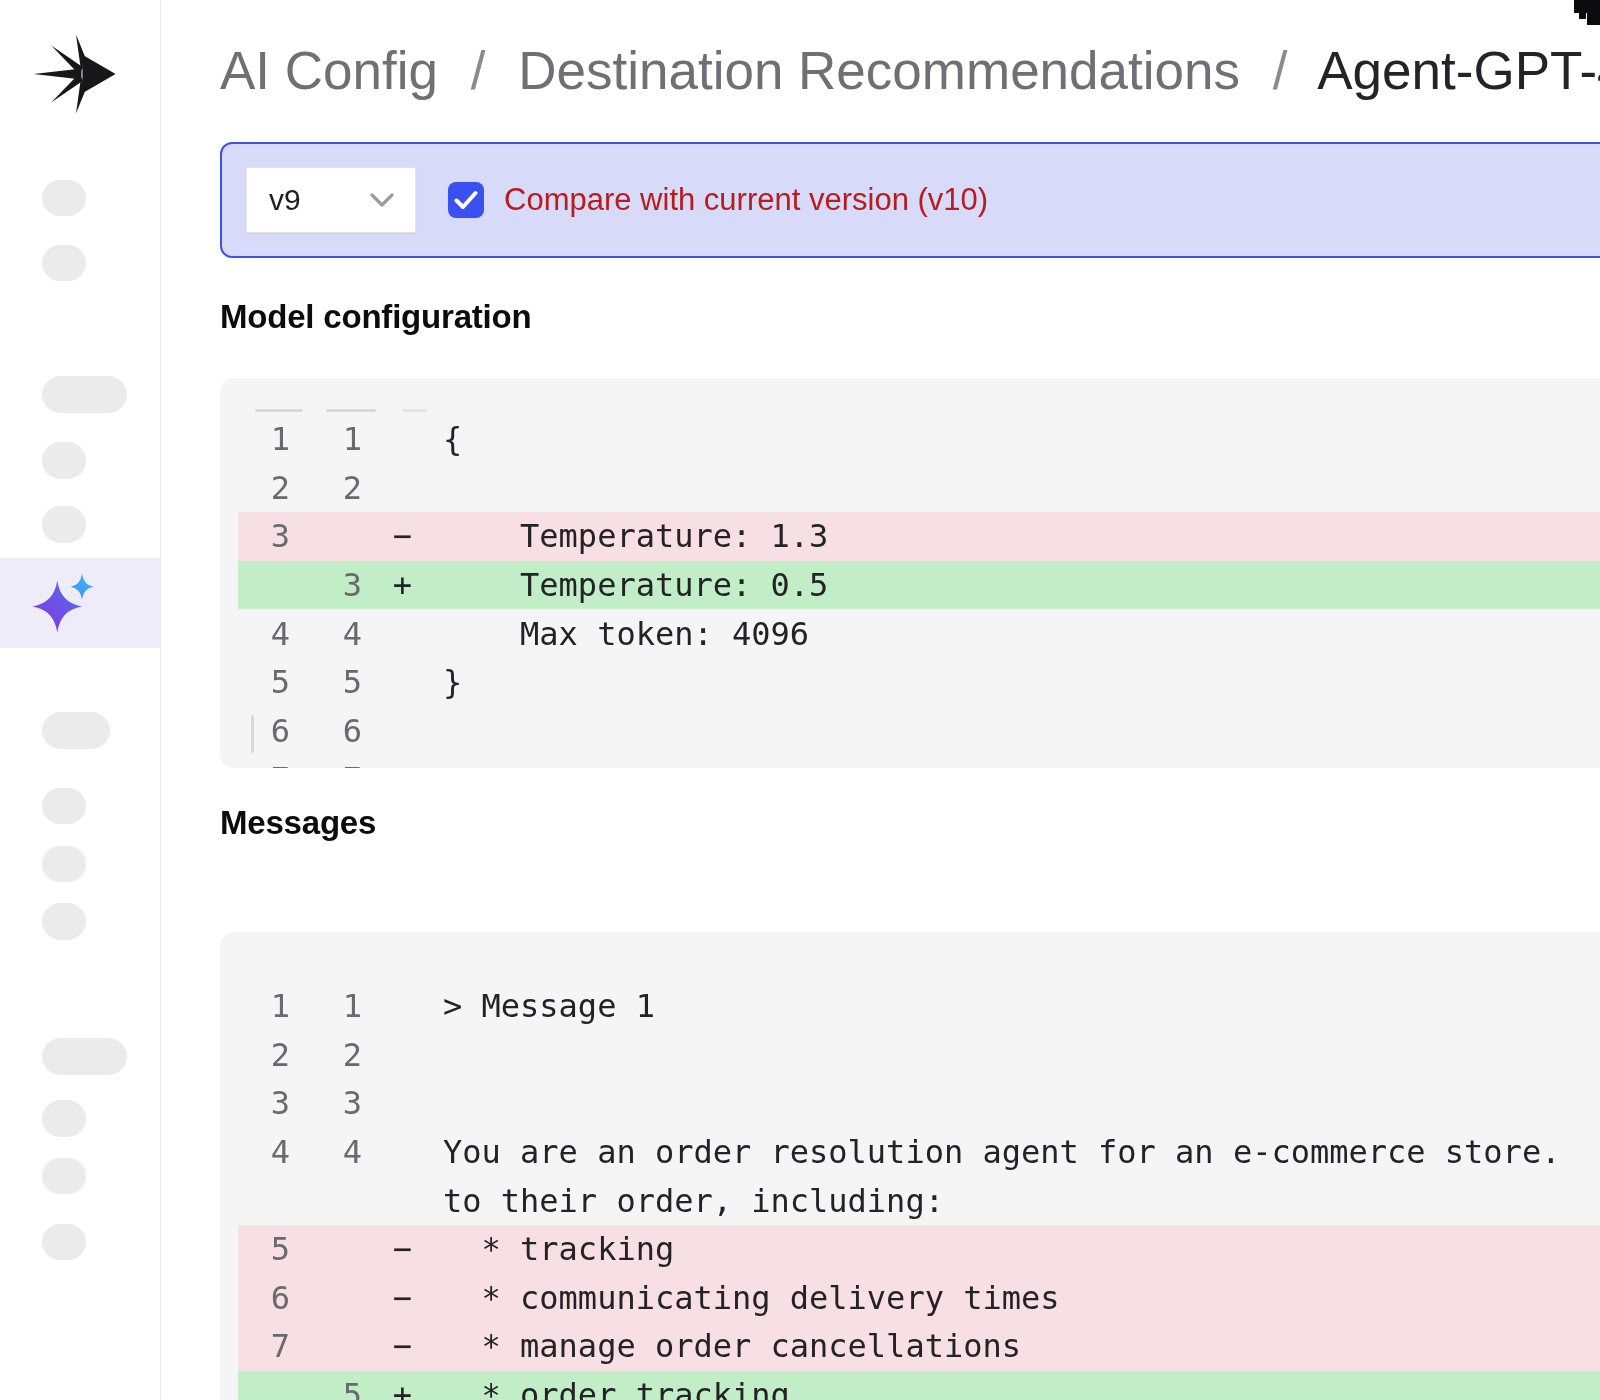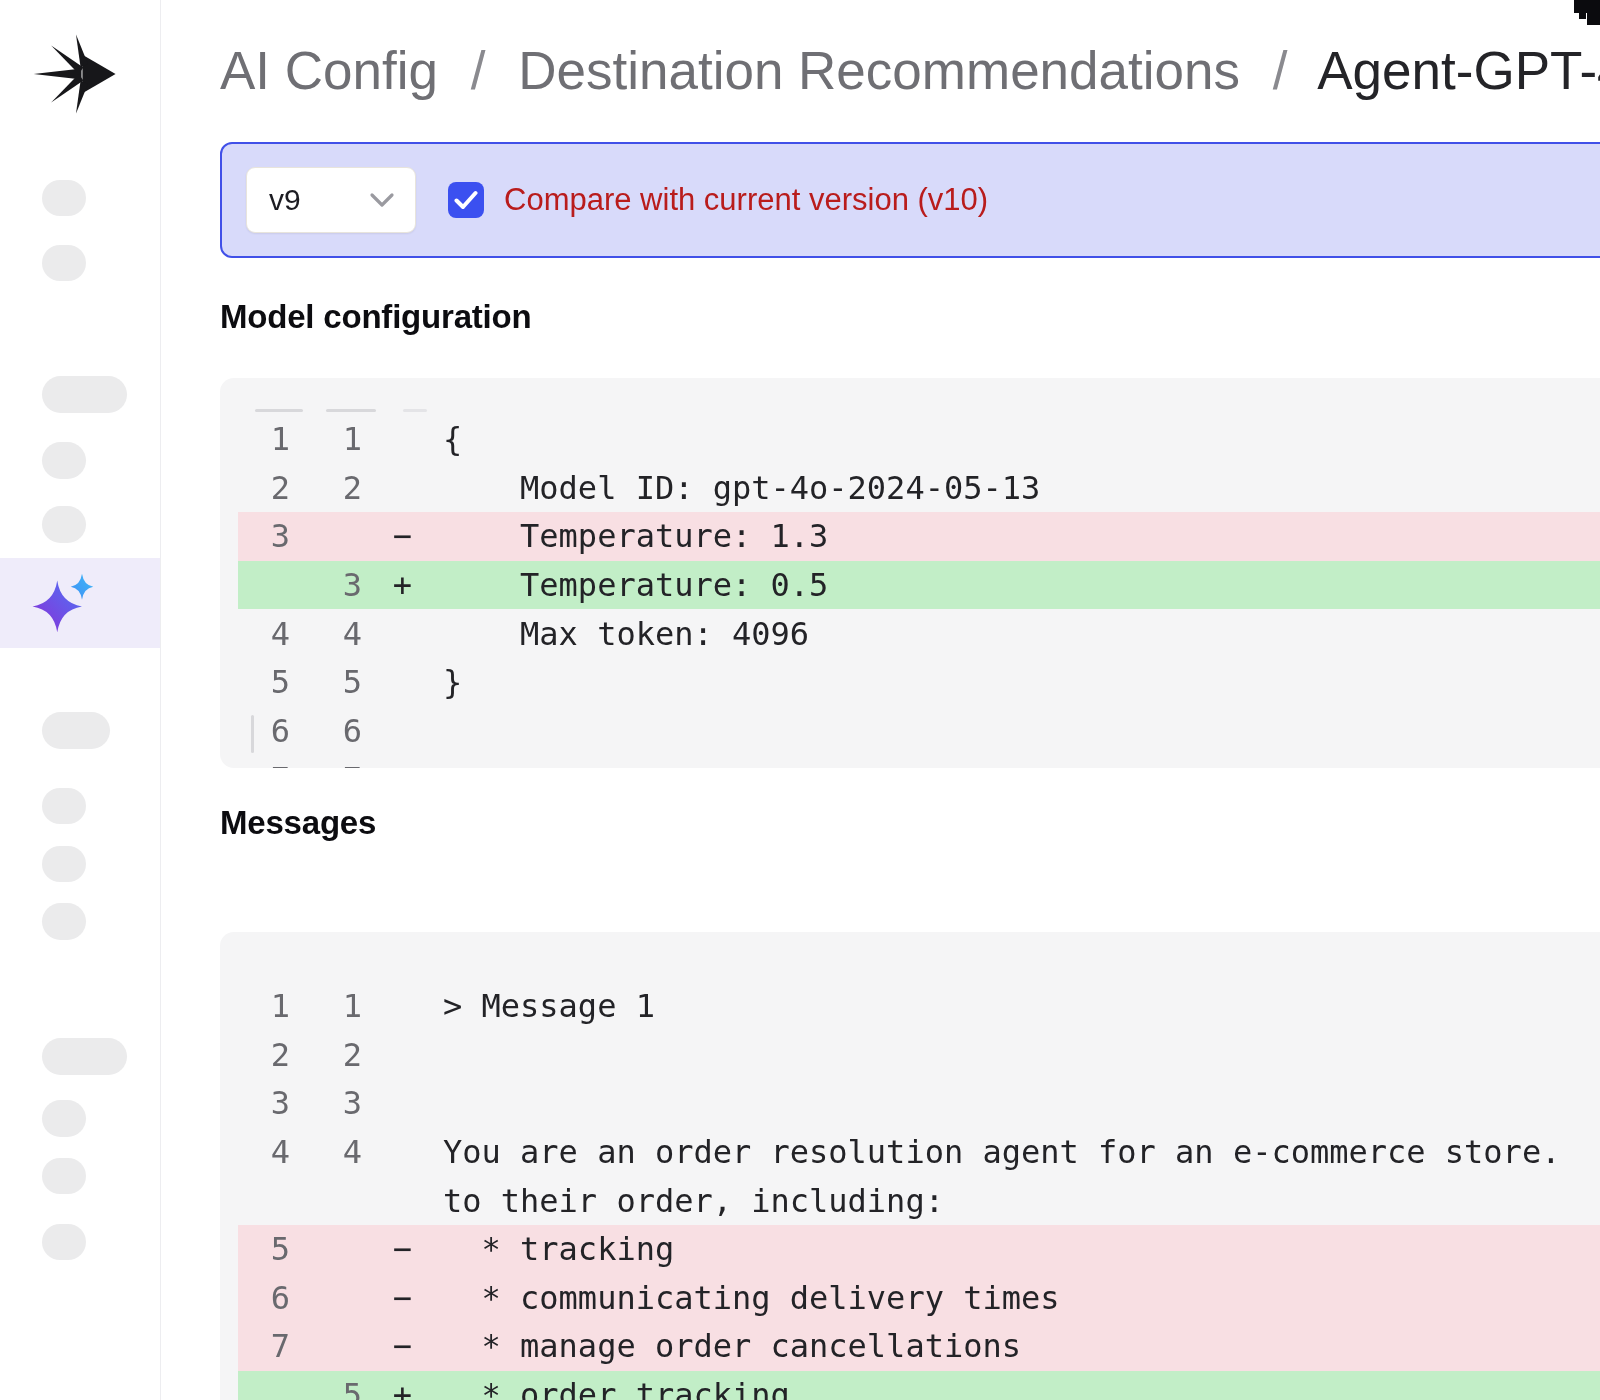--- a/index.html
+++ b/index.html
@@ -22,21 +22,21 @@
   .breadcrumb .sep{margin:0 18px;color:#8a8a8f;}
   .crumb{color:#6f6f74;}
   .crumb.current{color:#242428;}
   .version-bar{
     position:absolute;left:220px;top:142px;width:1400px;height:112px;
     background:#d8dafa;border:2px solid #4150e8;border-radius:12px;
     display:flex;align-items:center;
   }
   .version-select{
     margin-left:24px;width:168px;height:64px;background:#ffffff;
-    border:1px solid #e8e4dc;border-radius:9px;box-shadow:0 1px 2px rgba(0,0,0,.07);
+    border:1px solid #e8e4dc;border-radius:2px;box-shadow:0 1px 2px rgba(0,0,0,.07);
     display:flex;align-items:center;cursor:pointer;
   }
   .version-select .val{margin-left:22px;font-size:30px;color:#1c1c22;flex:1;}
   .version-select .chev{margin-right:20px;display:flex;}
   .cmp-check{
     margin-left:32px;width:36px;height:36px;border-radius:8px;background:#3b50f0;
     display:flex;align-items:center;justify-content:center;cursor:pointer;flex:none;
   }
   .cmp-label{margin-left:20px;font-size:31px;color:#b91c1c;}
   .section-title{position:absolute;left:220px;font-size:33px;font-weight:700;color:#0c0c10;letter-spacing:-.2px;}
@@ -156,21 +156,20 @@
     <div class="code-row context">
       <span class="old">1</span>
       <span class="new">1</span>
       <span class="sign"></span>
       <span class="text">{</span>
     </div>
     <div class="code-row context">
       <span class="old">2</span>
       <span class="new">2</span>
       <span class="sign"></span>
-      <span class="text">    Model ID: gpt-4o-2024-05-13</span>
     </div>
     <div class="code-row removed">
       <span class="old">3</span>
       <span class="new"></span>
       <span class="sign">−</span>
       <span class="text">    Temperature: 1.3</span>
     </div>
     <div class="code-row added">
       <span class="old"></span>
       <span class="new">3</span>

